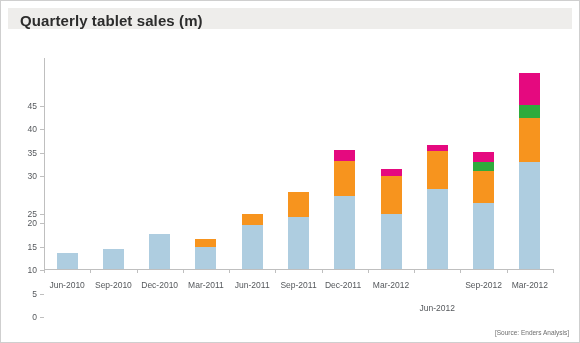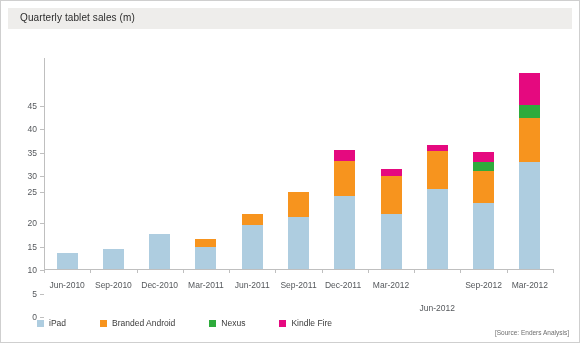--- a/index.html
+++ b/index.html
@@ -27,22 +27,22 @@
     left: 7px;
     top: 7px;
     width: 564px;
     height: 21px;
     background: #eeedeb;
   }
   #title-text {
     position: absolute;
     left: 12px;
     top: 4px;
-    font-size: 10px;
-    font-weight: normal;
+    font-size: 15px;
+    font-weight: bold;
     color: #2c2c2c;
     letter-spacing: 0.1px;
     white-space: nowrap;
   }
   
   #plot-area {
     position: absolute;
     left: 43px;
     top: 57px;
     width: 509px;
@@ -174,21 +174,21 @@
           <div class="ytick-label">10</div>
         </div>
         <div class="ytick-wrap" style="top: 140.667px;">
           <div class="ytick-mark"></div>
           <div class="ytick-label">15</div>
         </div>
         <div class="ytick-wrap" style="top: 117.222px;">
           <div class="ytick-mark"></div>
           <div class="ytick-label">20</div>
         </div>
-        <div class="ytick-wrap" style="top: 86px; text-decoration: underline;">
+        <div class="ytick-wrap" style="top: 108px; text-decoration: underline;">
           <div class="ytick-mark"></div>
           <div class="ytick-label">25</div>
         </div>
         <div class="ytick-wrap" style="top: 70.3333px;">
           <div class="ytick-mark"></div>
           <div class="ytick-label">30</div>
         </div>
         <div class="ytick-wrap" style="top: 46.8889px;">
           <div class="ytick-mark"></div>
           <div class="ytick-label">35</div>
@@ -274,34 +274,16 @@
         <div class="xlabel" style="left: 208.227px;">Jun-2011</div>
         <div class="xlabel" style="left: 254.5px;">Sep-2011</div>
         <div class="xlabel" style="left: 299px;">Dec-2011</div>
         <div class="xlabel" style="left: 347.045px;">Mar-2012</div>
         <div class="xlabel" style="left: 393.318px; margin-top: 23px;">Jun-2012</div>
         <div class="xlabel" style="left: 439.591px;">Sep-2012</div>
         <div class="xlabel" style="left: 485.864px;">Mar-2012</div>
       </div>
   </div>
 
-  <div id="legend">
-      <div class="legend-item">
-        <span class="legend-swatch" style="background: rgb(174, 205, 224);"></span>
-        <span class="legend-label">iPad</span>
-      </div>
-      <div class="legend-item">
-        <span class="legend-swatch" style="background: rgb(247, 148, 30);"></span>
-        <span class="legend-label">Branded Android</span>
-      </div>
-      <div class="legend-item">
-        <span class="legend-swatch" style="background: rgb(46, 171, 60);"></span>
-        <span class="legend-label">Nexus</span>
-      </div>
-      <div class="legend-item">
-        <span class="legend-swatch" style="background: rgb(229, 9, 127);"></span>
-        <span class="legend-label">Kindle Fire</span>
-      </div>
-    </div>
 
   <div id="source-note">[Source: Enders Analysis]</div>
 
 </div>
 
 </body></html>

